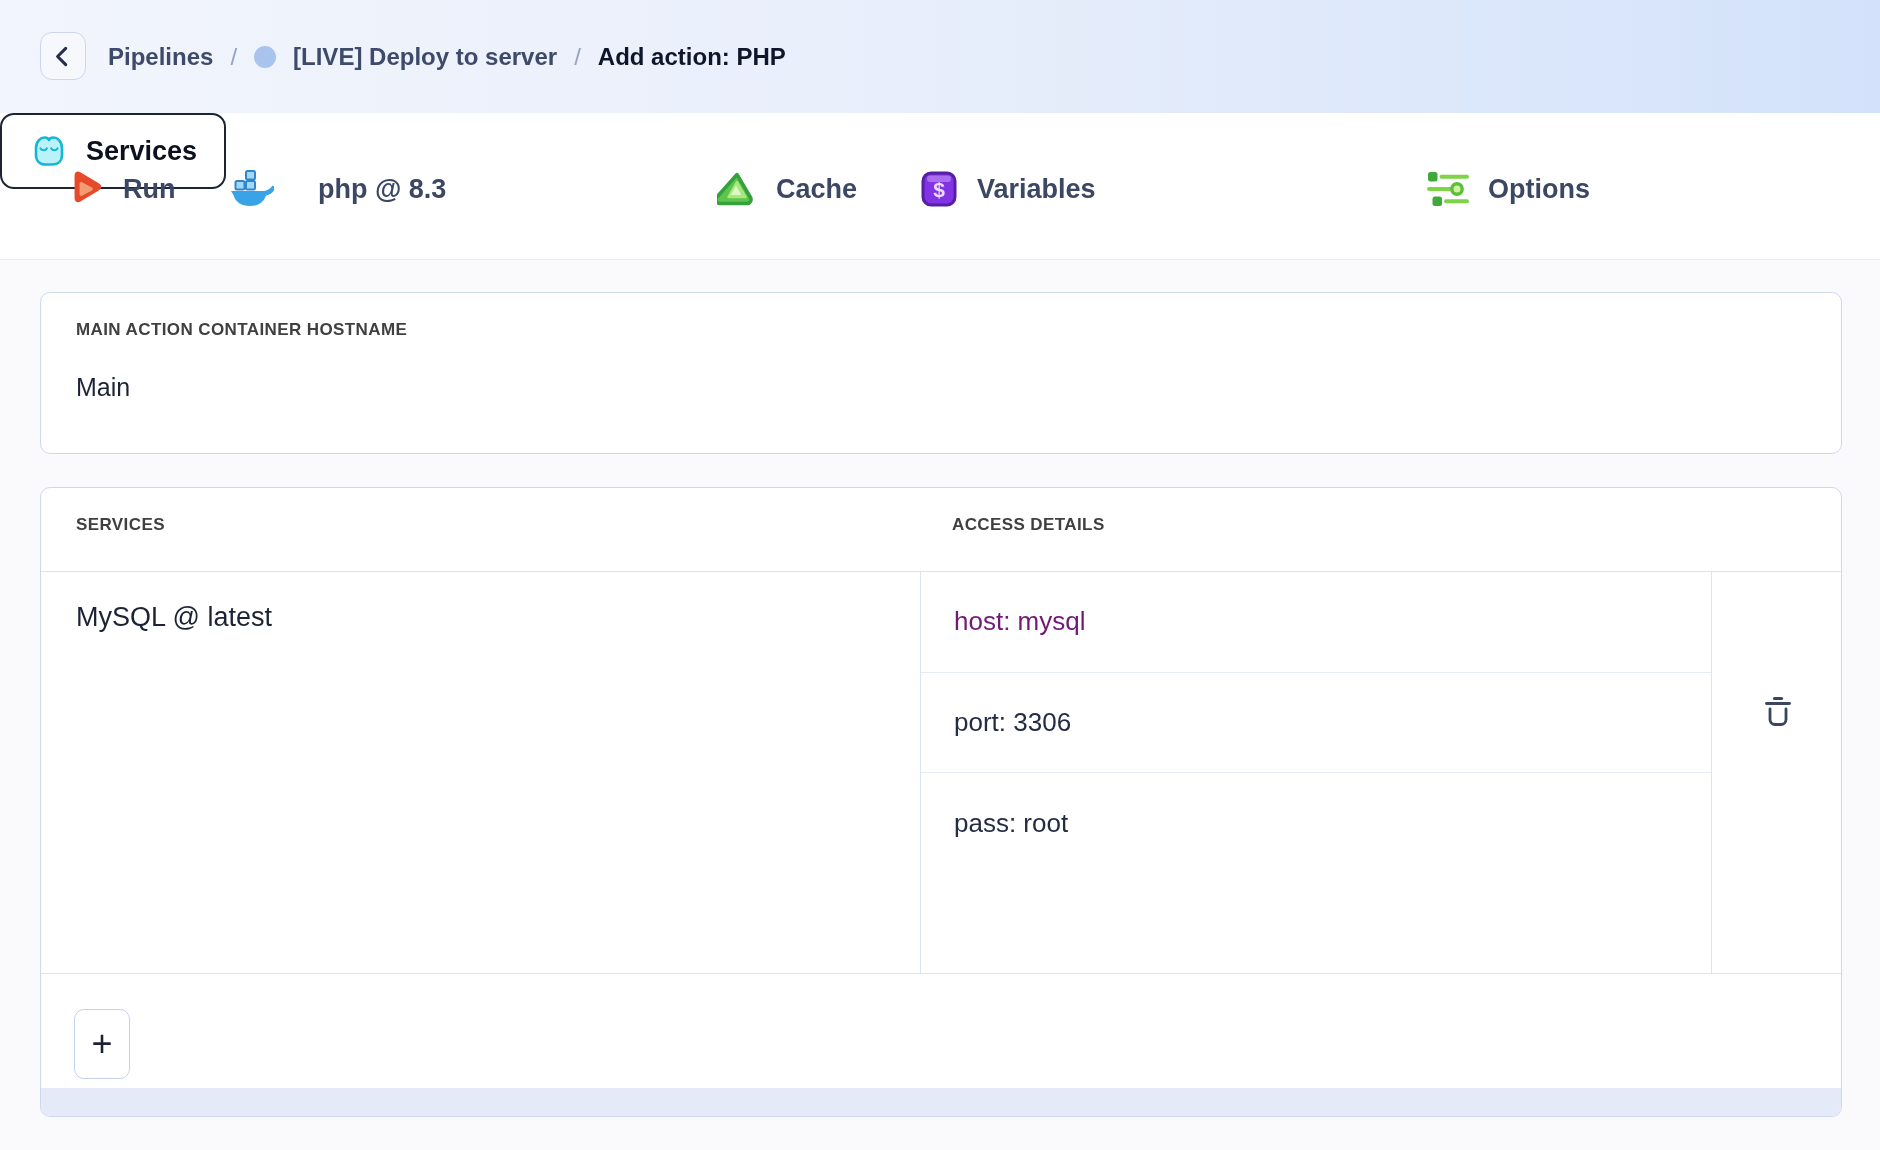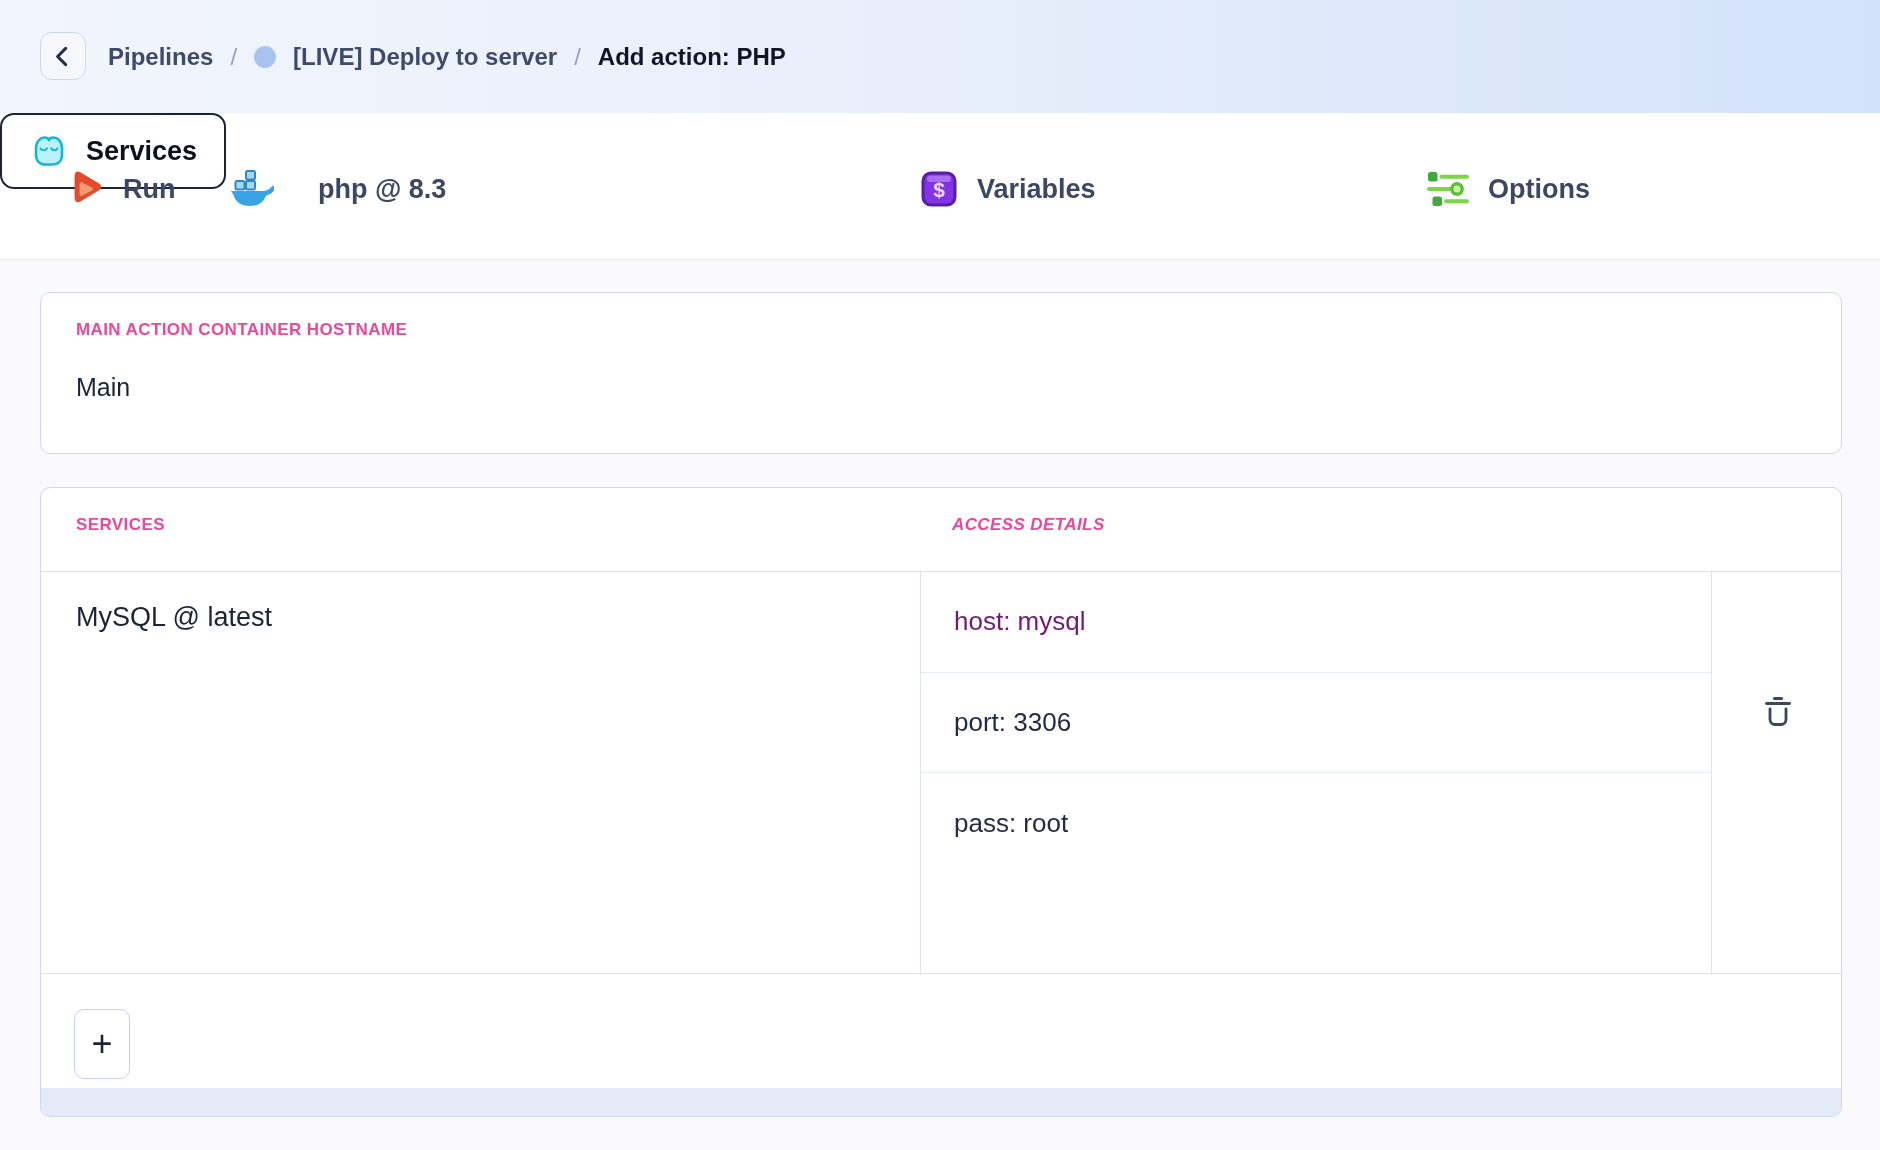--- a/index.html
+++ b/index.html
@@ -49,30 +49,30 @@
   .tab .ticon,.tab-selected .ticon{display:flex;align-items:center;}
 
   
   .card{
     position:absolute;left:40px;width:1802px;background:#ffffff;
     border:1.5px solid #ccd9ef;border-radius:10px;
   }
   .hostname-card{top:292px;height:162px;}
   .card-label{
     position:absolute;left:35px;top:27px;
-    font-size:17px;font-weight:700;letter-spacing:0.4px;color:#ec4899;
+    font-size:17px;font-weight:700;letter-spacing:0.4px;color:#404040;
   }
   .hostname-value{
     position:absolute;left:35px;top:80px;
     font-size:25px;color:#1b2335;cursor:text;
   }
 
   .services-card{top:487px;height:630px;overflow:hidden;}
   .thead{position:absolute;left:0;top:0;width:100%;height:84px;border-bottom:1px solid #dce4f2;}
-  .col-access-label{position:absolute;left:911px;top:27px;font-style:italic;}
+  .col-access-label{position:absolute;left:911px;top:27px;}
   .tbody{position:absolute;left:0;top:84px;width:100%;height:402px;border-bottom:1px solid #dce4f2;}
   .service-name{
     position:absolute;left:35px;top:30px;
     font-size:27px;font-weight:400;color:#1b2335;cursor:pointer;
   }
   .vdiv{position:absolute;top:0;width:1px;height:402px;background:#dce4f2;}
   .vdiv1{left:879px;} .vdiv2{left:1670px;}
   .access-rows{position:absolute;left:880px;top:0;width:790px;height:402px;}
   .access-row{
     height:100.5px;display:flex;align-items:center;padding-left:33px;
@@ -147,20 +147,30 @@
       <span class="ticon">
         <svg width="40" height="40" viewBox="0 0 40 40">
           <path d="M7 17 c0-6.5 4.5-10.5 8.5-10.5 c2.5 0 4 1 4.5 2.5 c0.5-1.5 2-2.5 4.5-2.5 c4 0 8.5 4 8.5 10.5 v7 c0 6-4 9.5-9.5 9.5 h-7 c-5.5 0-9.5-3.5-9.5-9.5 z" fill="#b9f2f8" stroke="#17b5d6" stroke-width="2.6" stroke-linejoin="round"></path>
           <path d="M11.5 17.5 c1.5 2.3 4.8 2.3 6.3 0" stroke="#17b5d6" stroke-width="2.2" fill="none" stroke-linecap="round"></path>
           <path d="M22.2 17.5 c1.5 2.3 4.8 2.3 6.3 0" stroke="#17b5d6" stroke-width="2.2" fill="none" stroke-linecap="round"></path>
         </svg>
       </span>
       <span>Services</span>
     </div>
 
+    <div class="tab tab-cache">
+      <span class="ticon">
+        <svg width="40" height="38" viewBox="0 0 40 38">
+          <path d="M20 4.5 l13.5 23 a4 4 0 0 1 -3.5 6 h-27 a4 4 0 0 1 -3.5 -6 z" fill="#5ec44d" stroke="#35a13d" stroke-width="3.5" stroke-linejoin="round"></path>
+          <path d="M20 12 l8.5 15 h-17 z" fill="#a8e87c" stroke="#a8e87c" stroke-width="2.5" stroke-linejoin="round"></path>
+          <path d="M19 15.5 l5.3 9.5 h-10.6 z" fill="#dcf8c6"></path>
+        </svg>
+      </span>
+      <span>Cache</span>
+    </div>
 
     <div class="tab tab-variables">
       <span class="ticon">
         <svg width="38" height="38" viewBox="0 0 38 38">
           <rect x="3" y="3" width="32" height="32" rx="8" fill="#8233e6" stroke="#571fa4" stroke-width="3"></rect>
           <rect x="7" y="5.5" width="24" height="6.5" rx="3.2" fill="#aa6df0"></rect>
           <text x="19" y="26.5" text-anchor="middle" font-size="21" font-weight="bold" fill="#ecdcfc" font-family="Liberation Sans, sans-serif">$</text>
         </svg>
       </span>
       <span>Variables</span>

